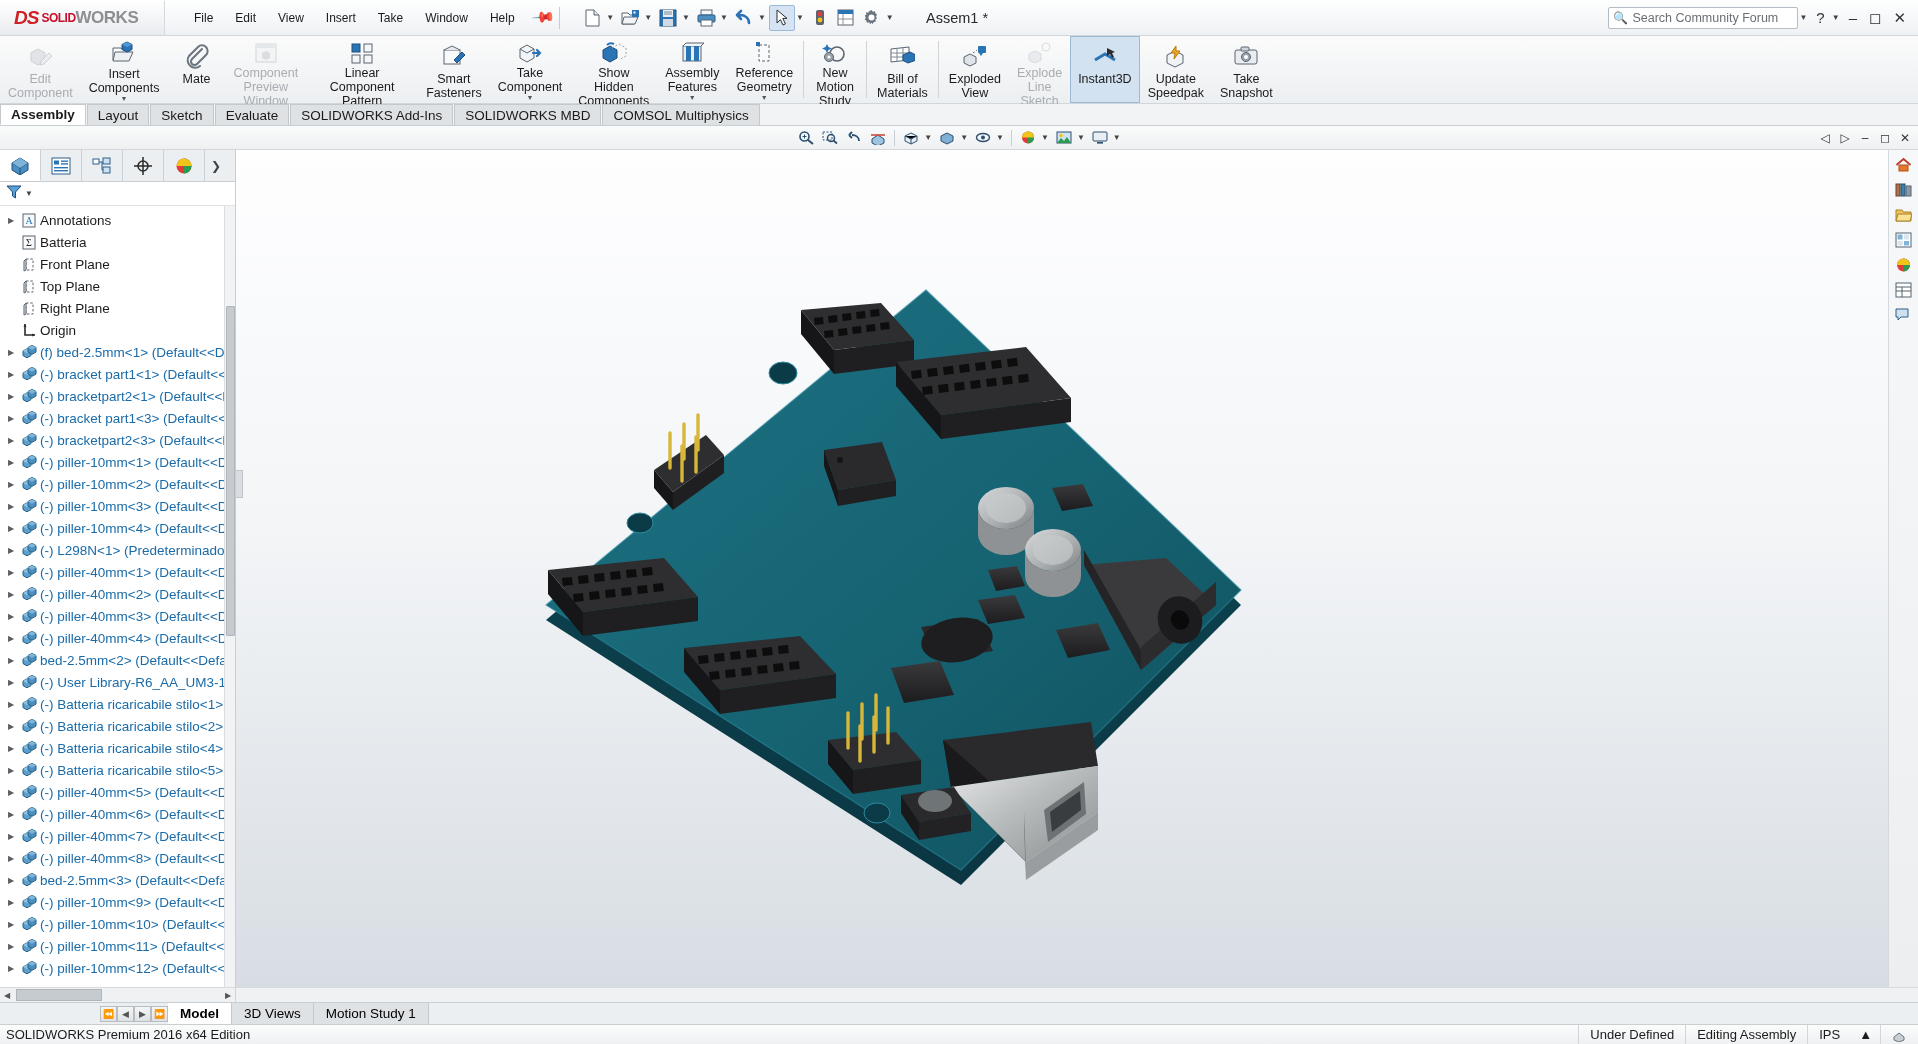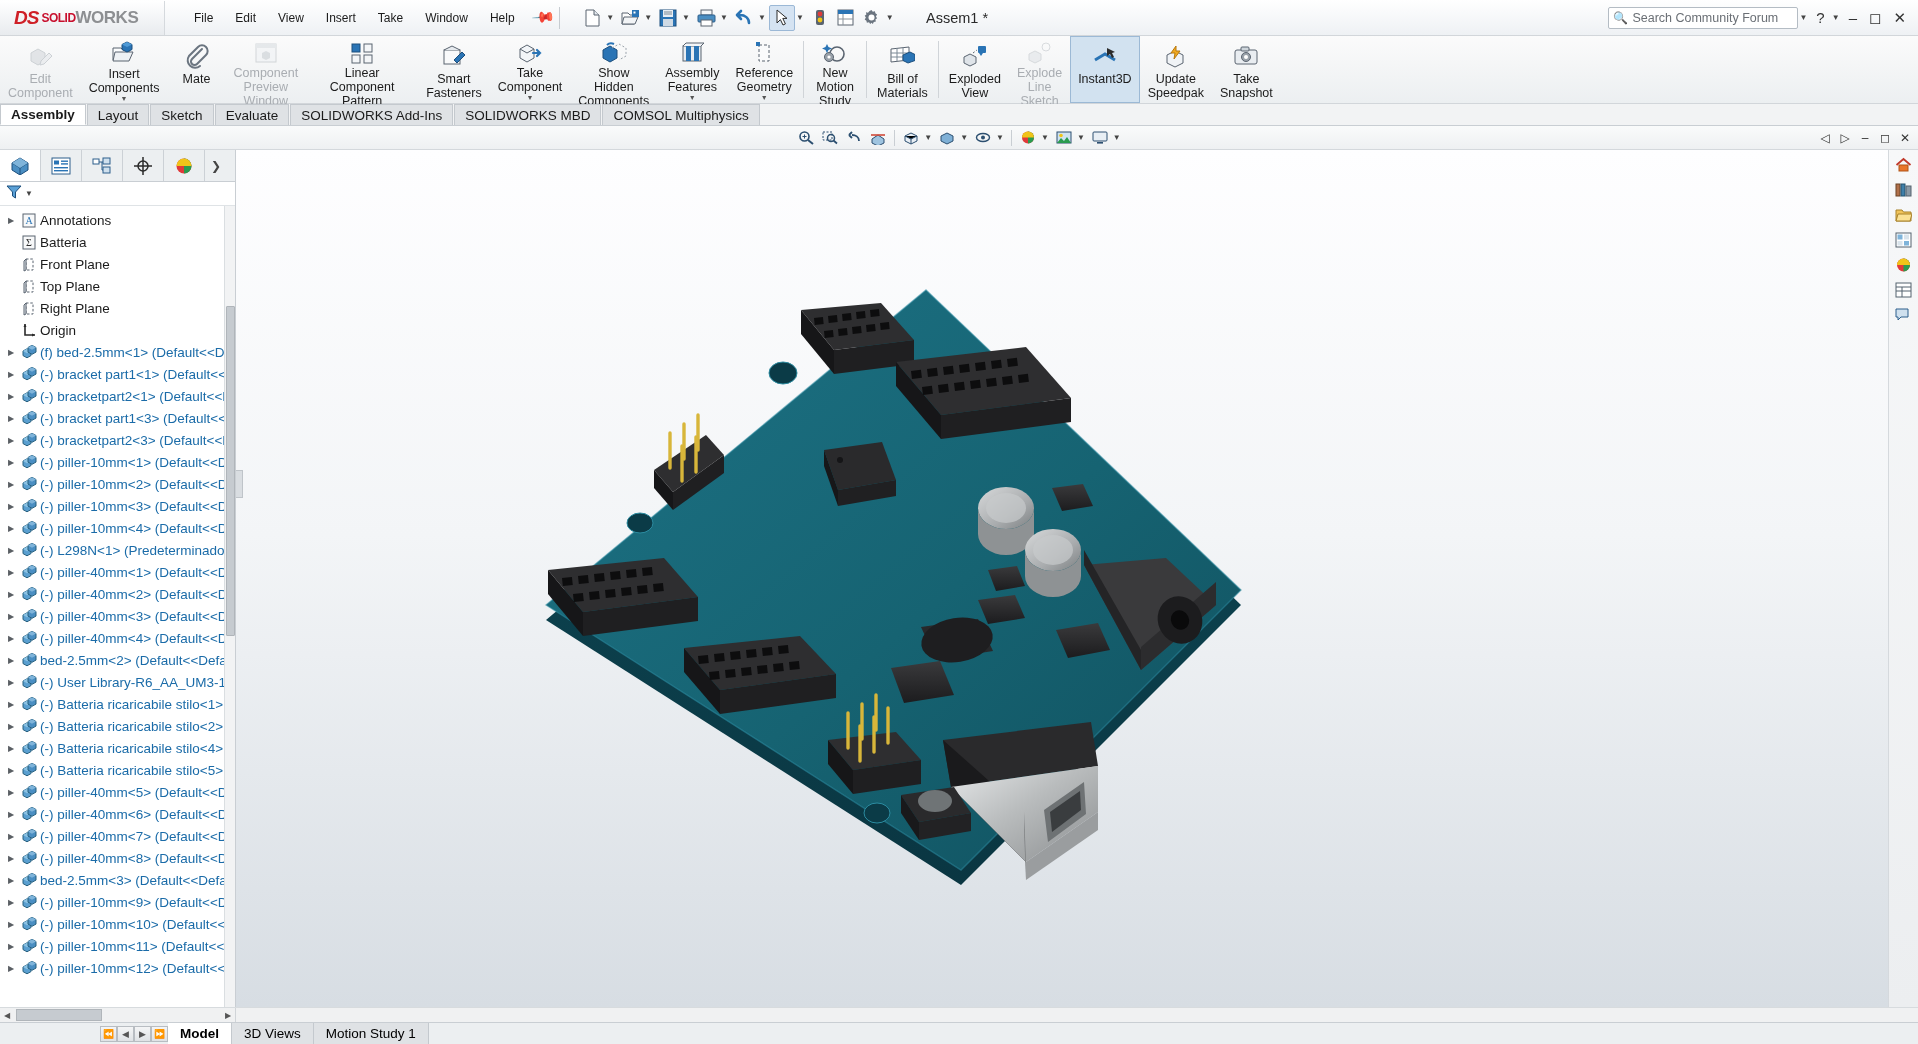--- a/index.html
+++ b/index.html
@@ -1286,13 +1286,27 @@
       <span class="nb">⏪</span>
       <span class="nb">◀</span>
       <span class="nb">▶</span>
       <span class="nb">⏩</span>
     </div>
     <div class="btab active">Model</div>
     <div class="btab">3D Views</div>
     <div class="btab">Motion Study 1</div>
   </div>
 
+  <div class="statusbar">
+    <span style="padding-left:6px">SOLIDWORKS Premium 2016 x64 Edition</span>
+    <div class="sright">
+      <span class="sitem">Under Defined</span>
+      <span class="sitem">Editing Assembly</span>
+      <span class="sitem">IPS</span>
+      <span class="sitem" style="border-left:none;padding:0 8px">▲</span>
+      <span class="sitem">
+        <svg width="15" height="14" viewBox="0 0 15 14">
+            <path d="M2 9l5-4 5 4v3l-5 2-5-2z" fill="#c9ced3" stroke="#6b7580"></path>
+          </svg>
+      </span>
+    </div>
+  </div>
 </div>
 
 </body></html>

